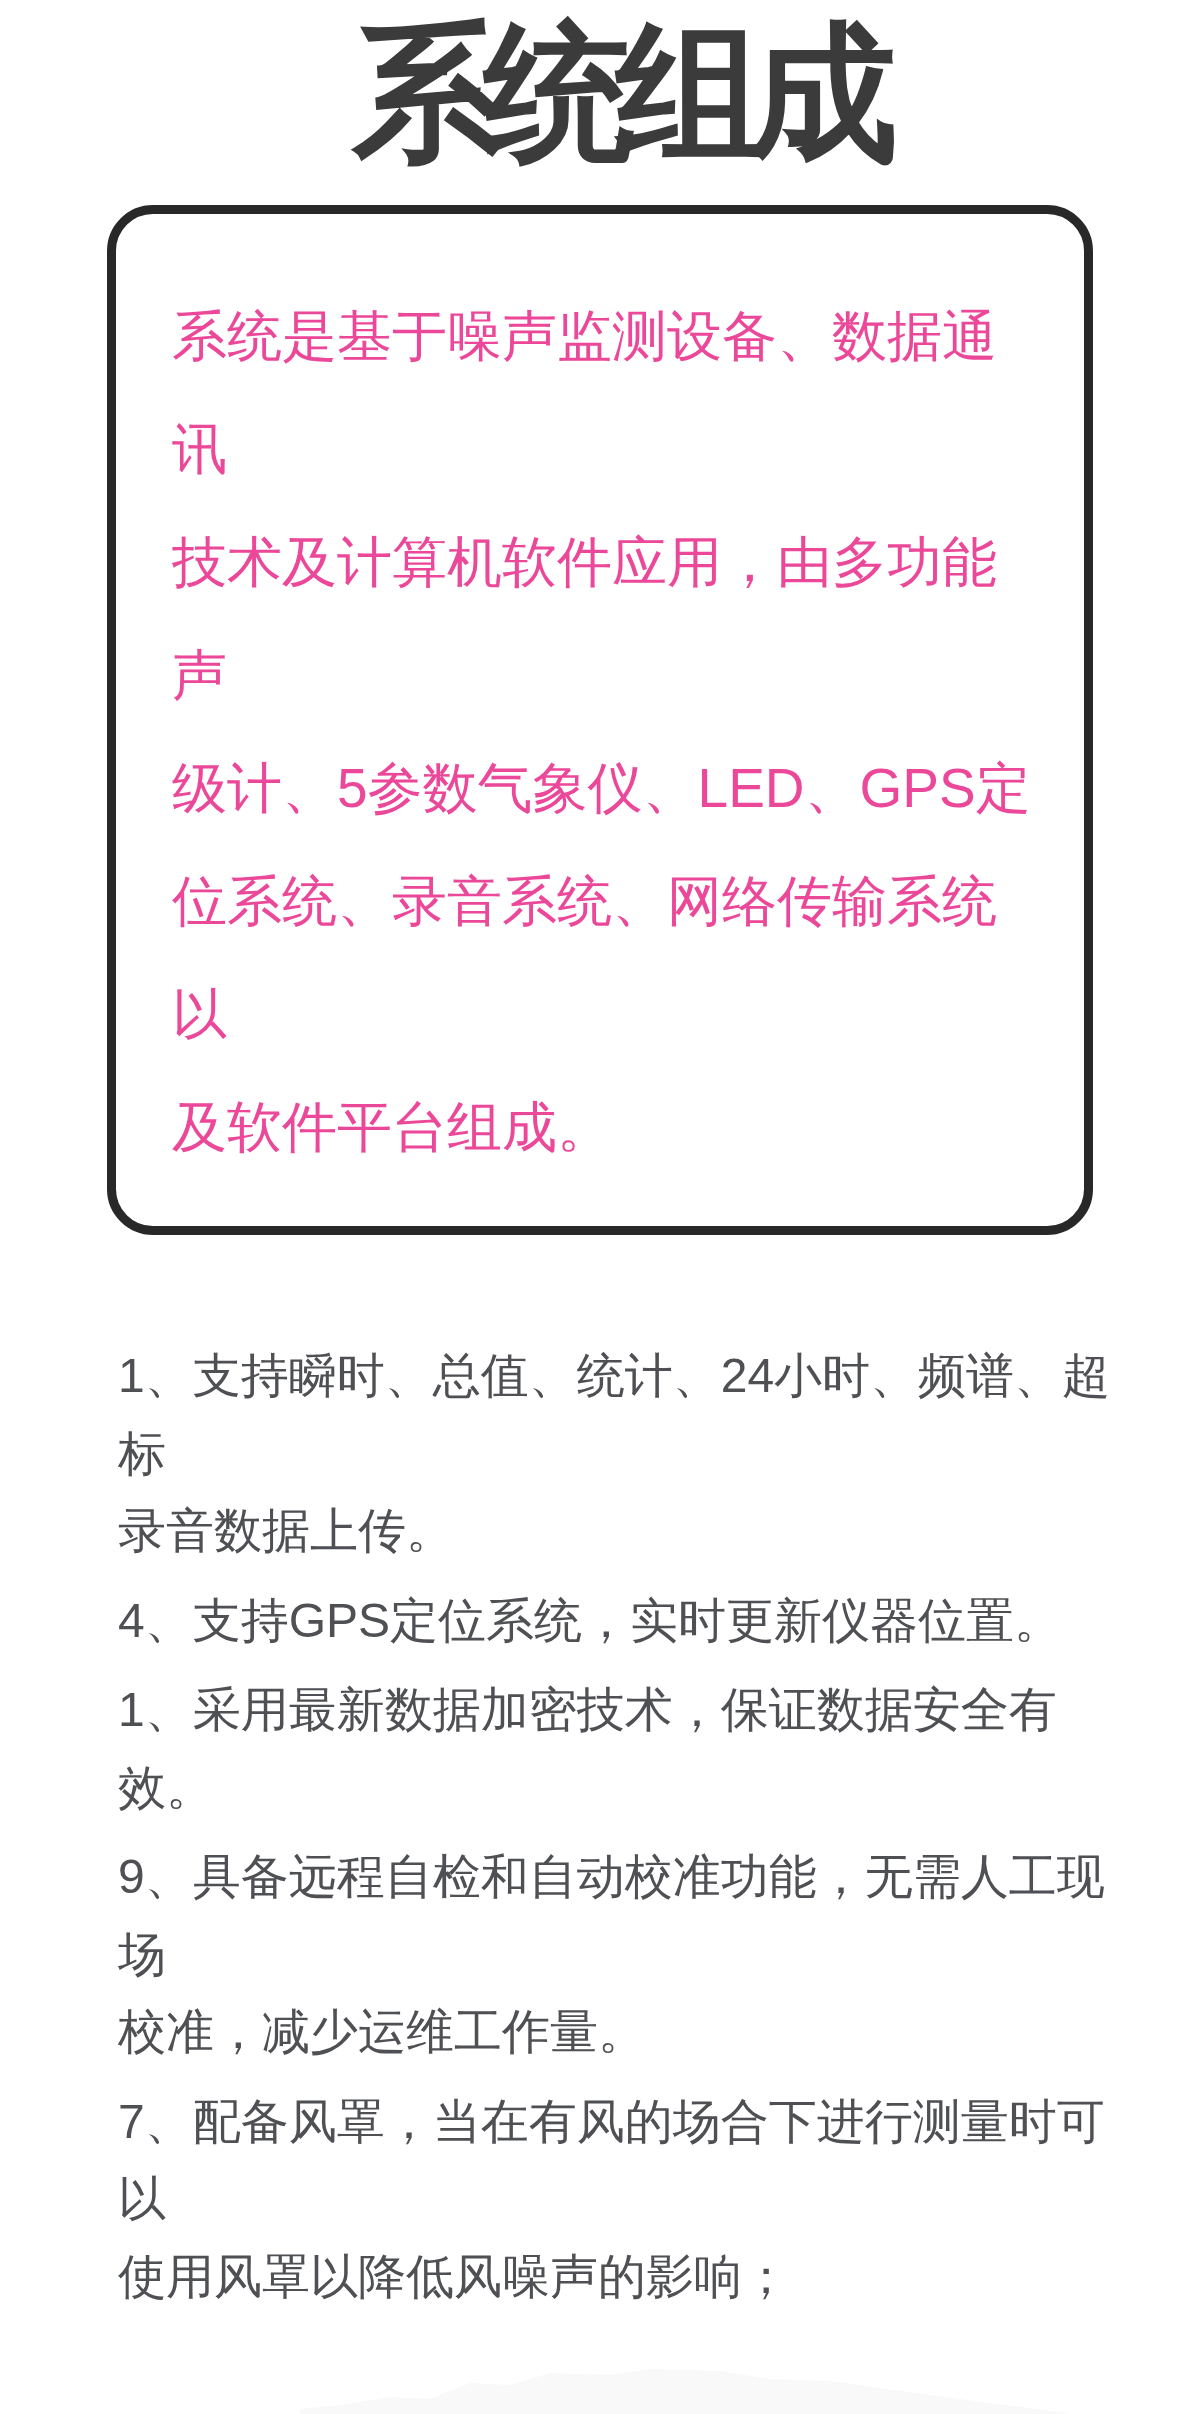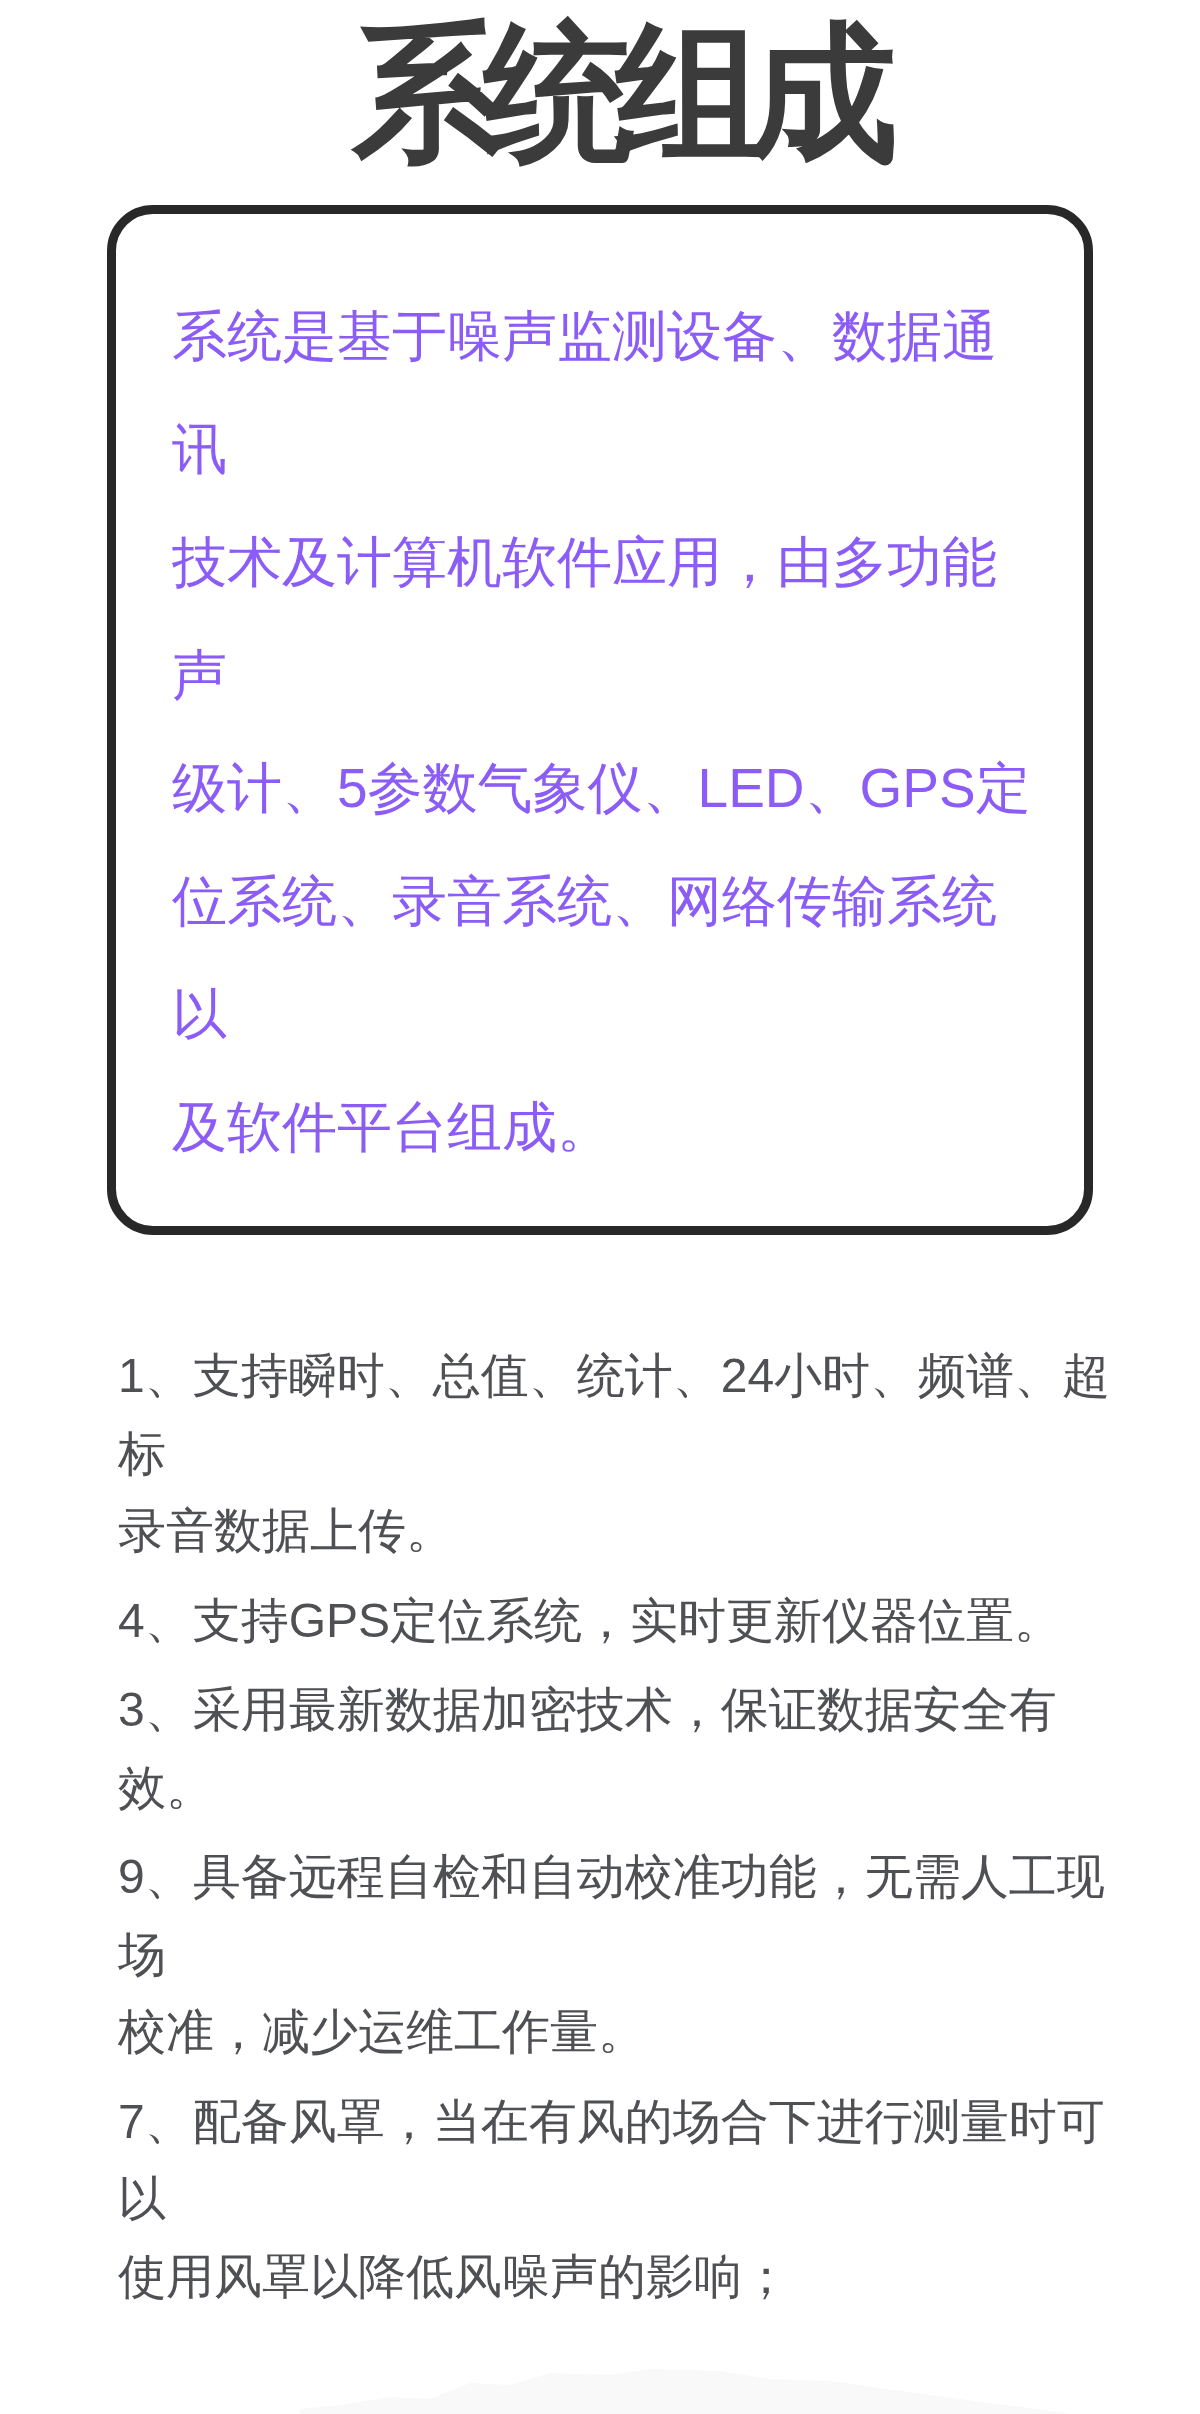--- a/index.html
+++ b/index.html
@@ -29,21 +29,21 @@
     margin:37px auto 0 auto;
     border:9px solid #282828;
     border-radius:46px;
     padding:66px 46px 42px 56px;
     background:#ffffff;
   }
   .intro-text {
     margin:0;
     font-size:55px;
     line-height:113px;
-    color:#8b5cf6;
+    color:#ec4899;
     white-space:pre-line;
   }
 
   .features {
     margin:102px 0 0 106px;
     width:1044px;
     font-size:48px;
     line-height:77.5px;
     color:#4f5054;
   }
@@ -69,21 +69,21 @@
 技术及计算机软件应用，由多功能声
 级计、5参数气象仪、LED、GPS定
 位系统、录音系统、网络传输系统以
 及软件平台组成。</p>
   </div>
 
   <div class="features">
     <p class="feature">1、支持瞬时、总值、统计、24小时、频谱、超标
 录音数据上传。</p>
     <p class="feature">4、支持GPS定位系统，实时更新仪器位置。</p>
-    <p class="feature">3、采用最新数据加密技术，保证数据安全有效。</p>
+    <p class="feature">1、采用最新数据加密技术，保证数据安全有效。</p>
     <p class="feature">9、具备远程自检和自动校准功能，无需人工现场
 校准，减少运维工作量。</p>
     <p class="feature">7、配备风罩，当在有风的场合下进行测量时可以
 使用风罩以降低风噪声的影响；</p>
 
   </div>
 
   <svg class="silhouette" viewBox="0 0 780 60" preserveAspectRatio="none">
     <path d="M0,60 L0,48 L40,44 L90,36 L130,38 L170,22 L210,24 L250,12 L310,14 L350,8 L420,10 L470,18 L530,20 L600,30 L660,38 L720,46 L780,54 L780,60 Z" fill="#f9f9f9"></path>
   </svg>

